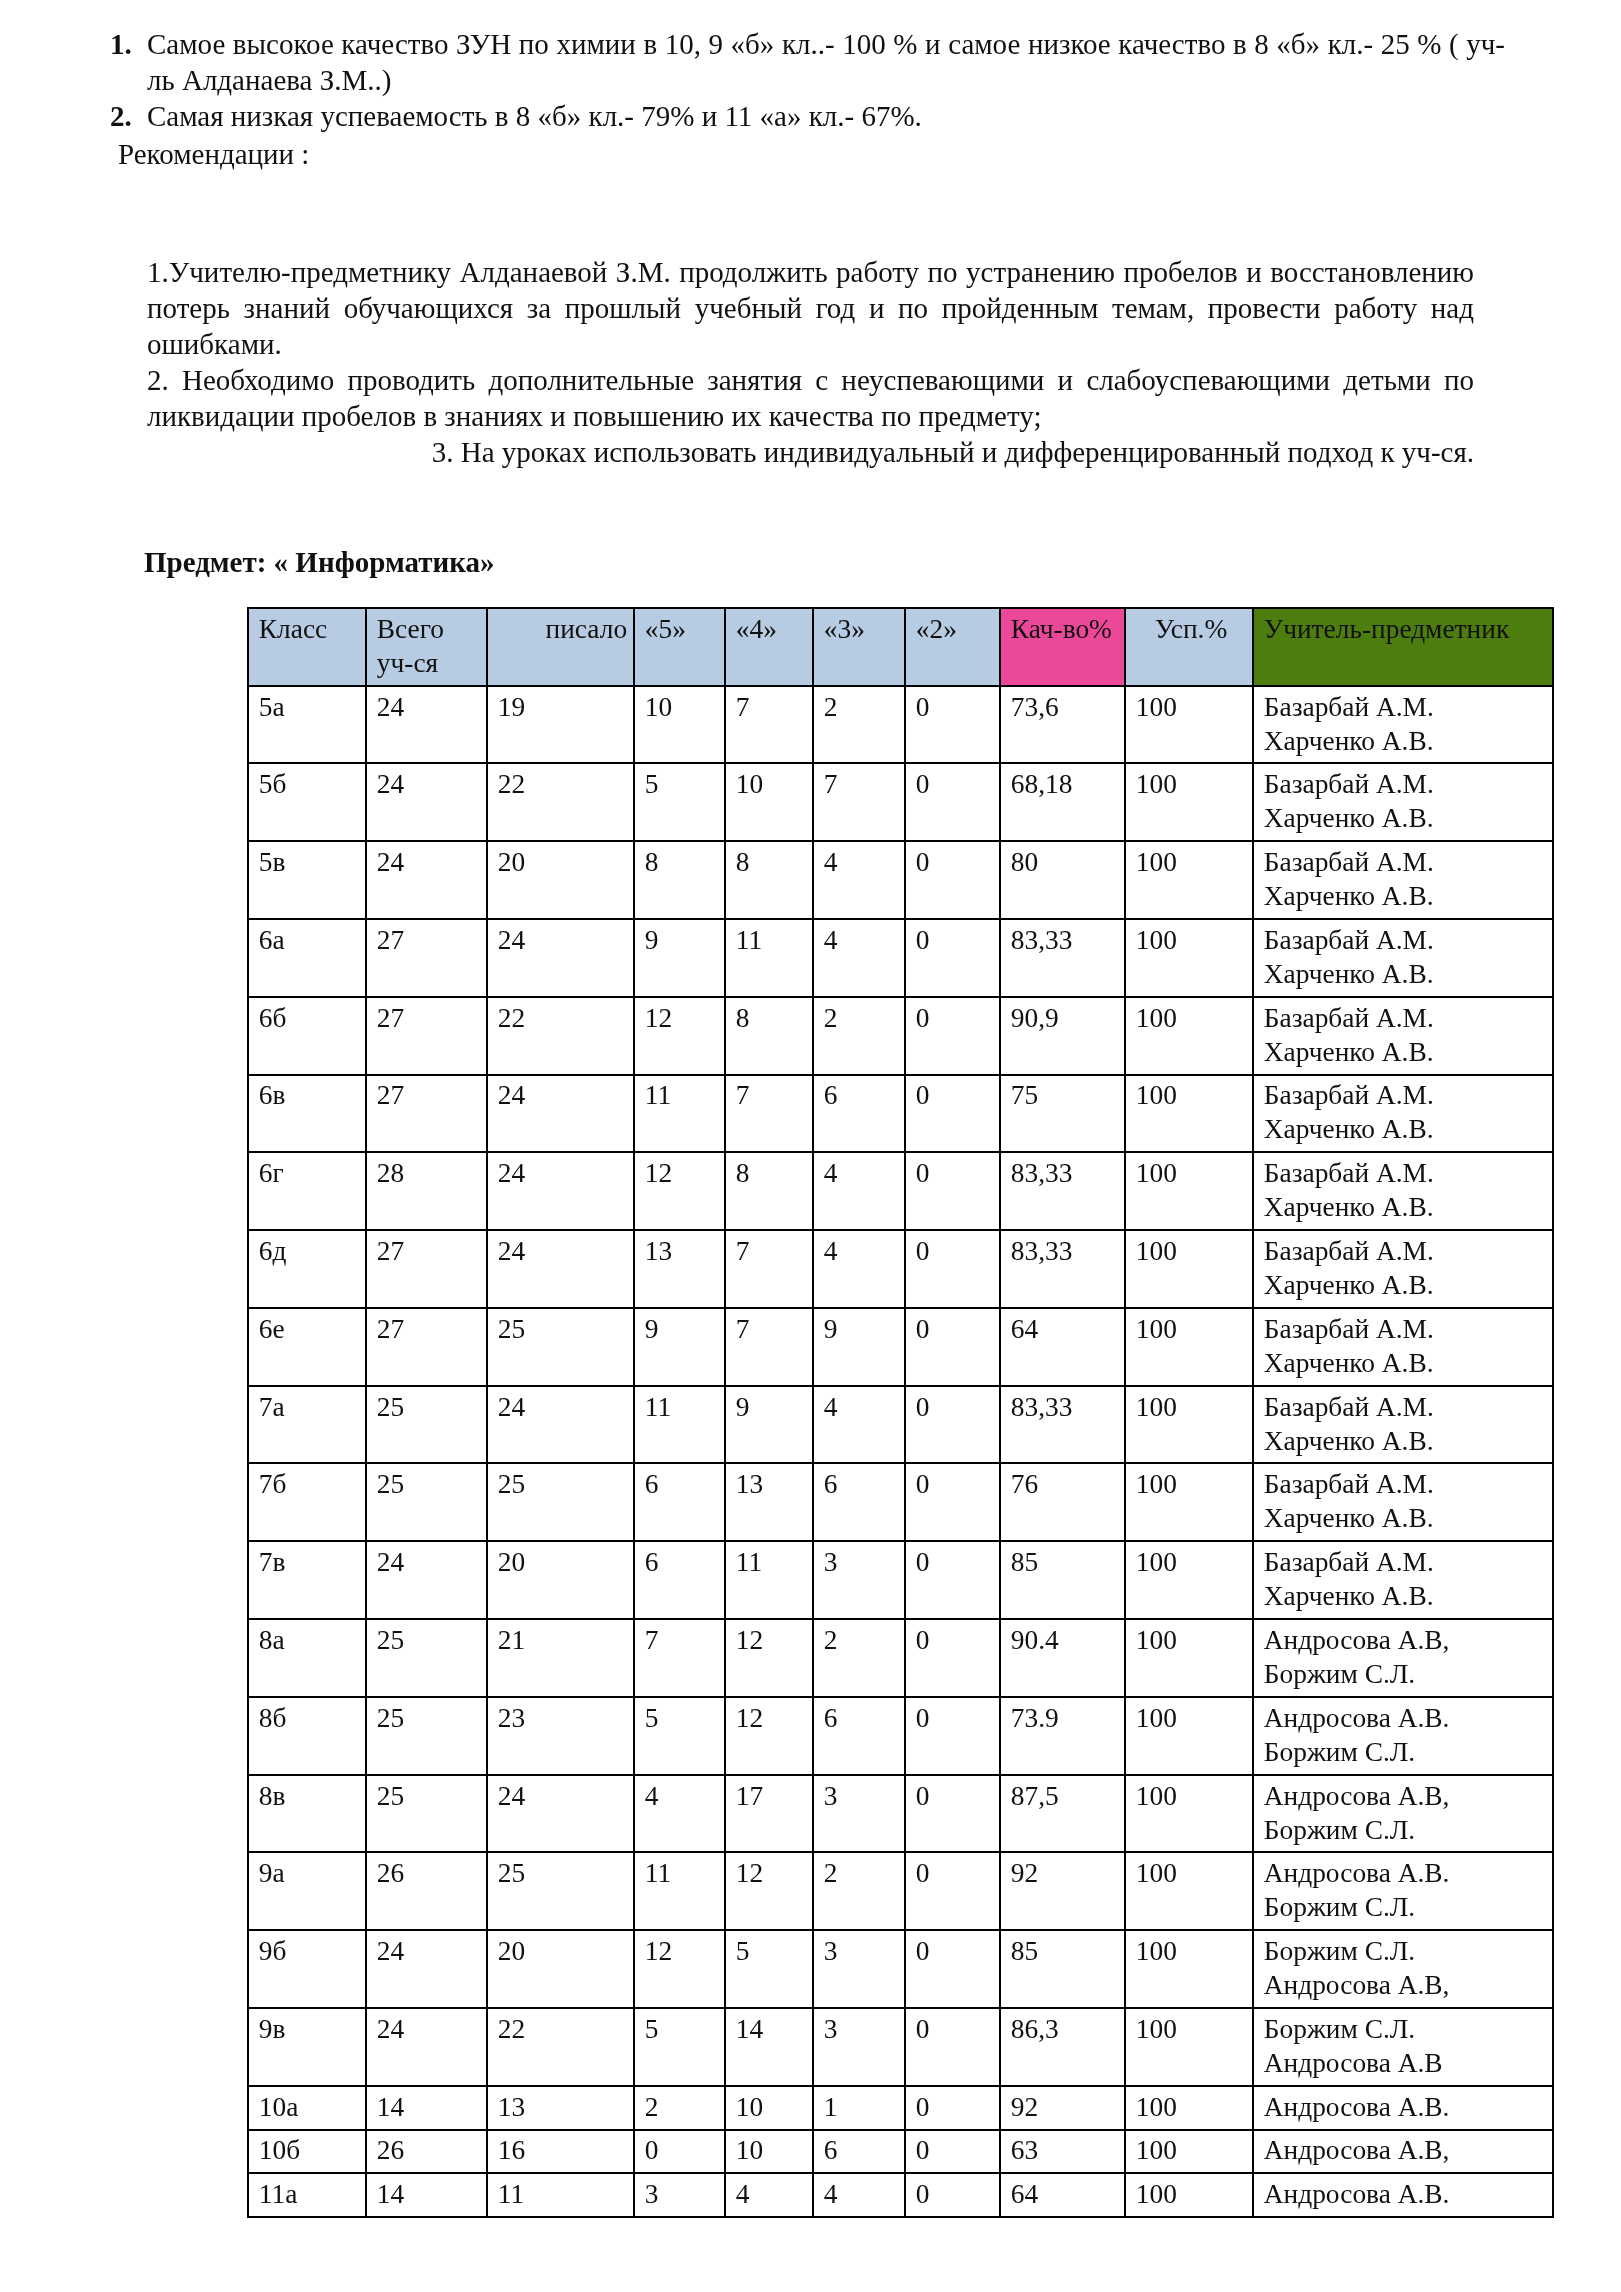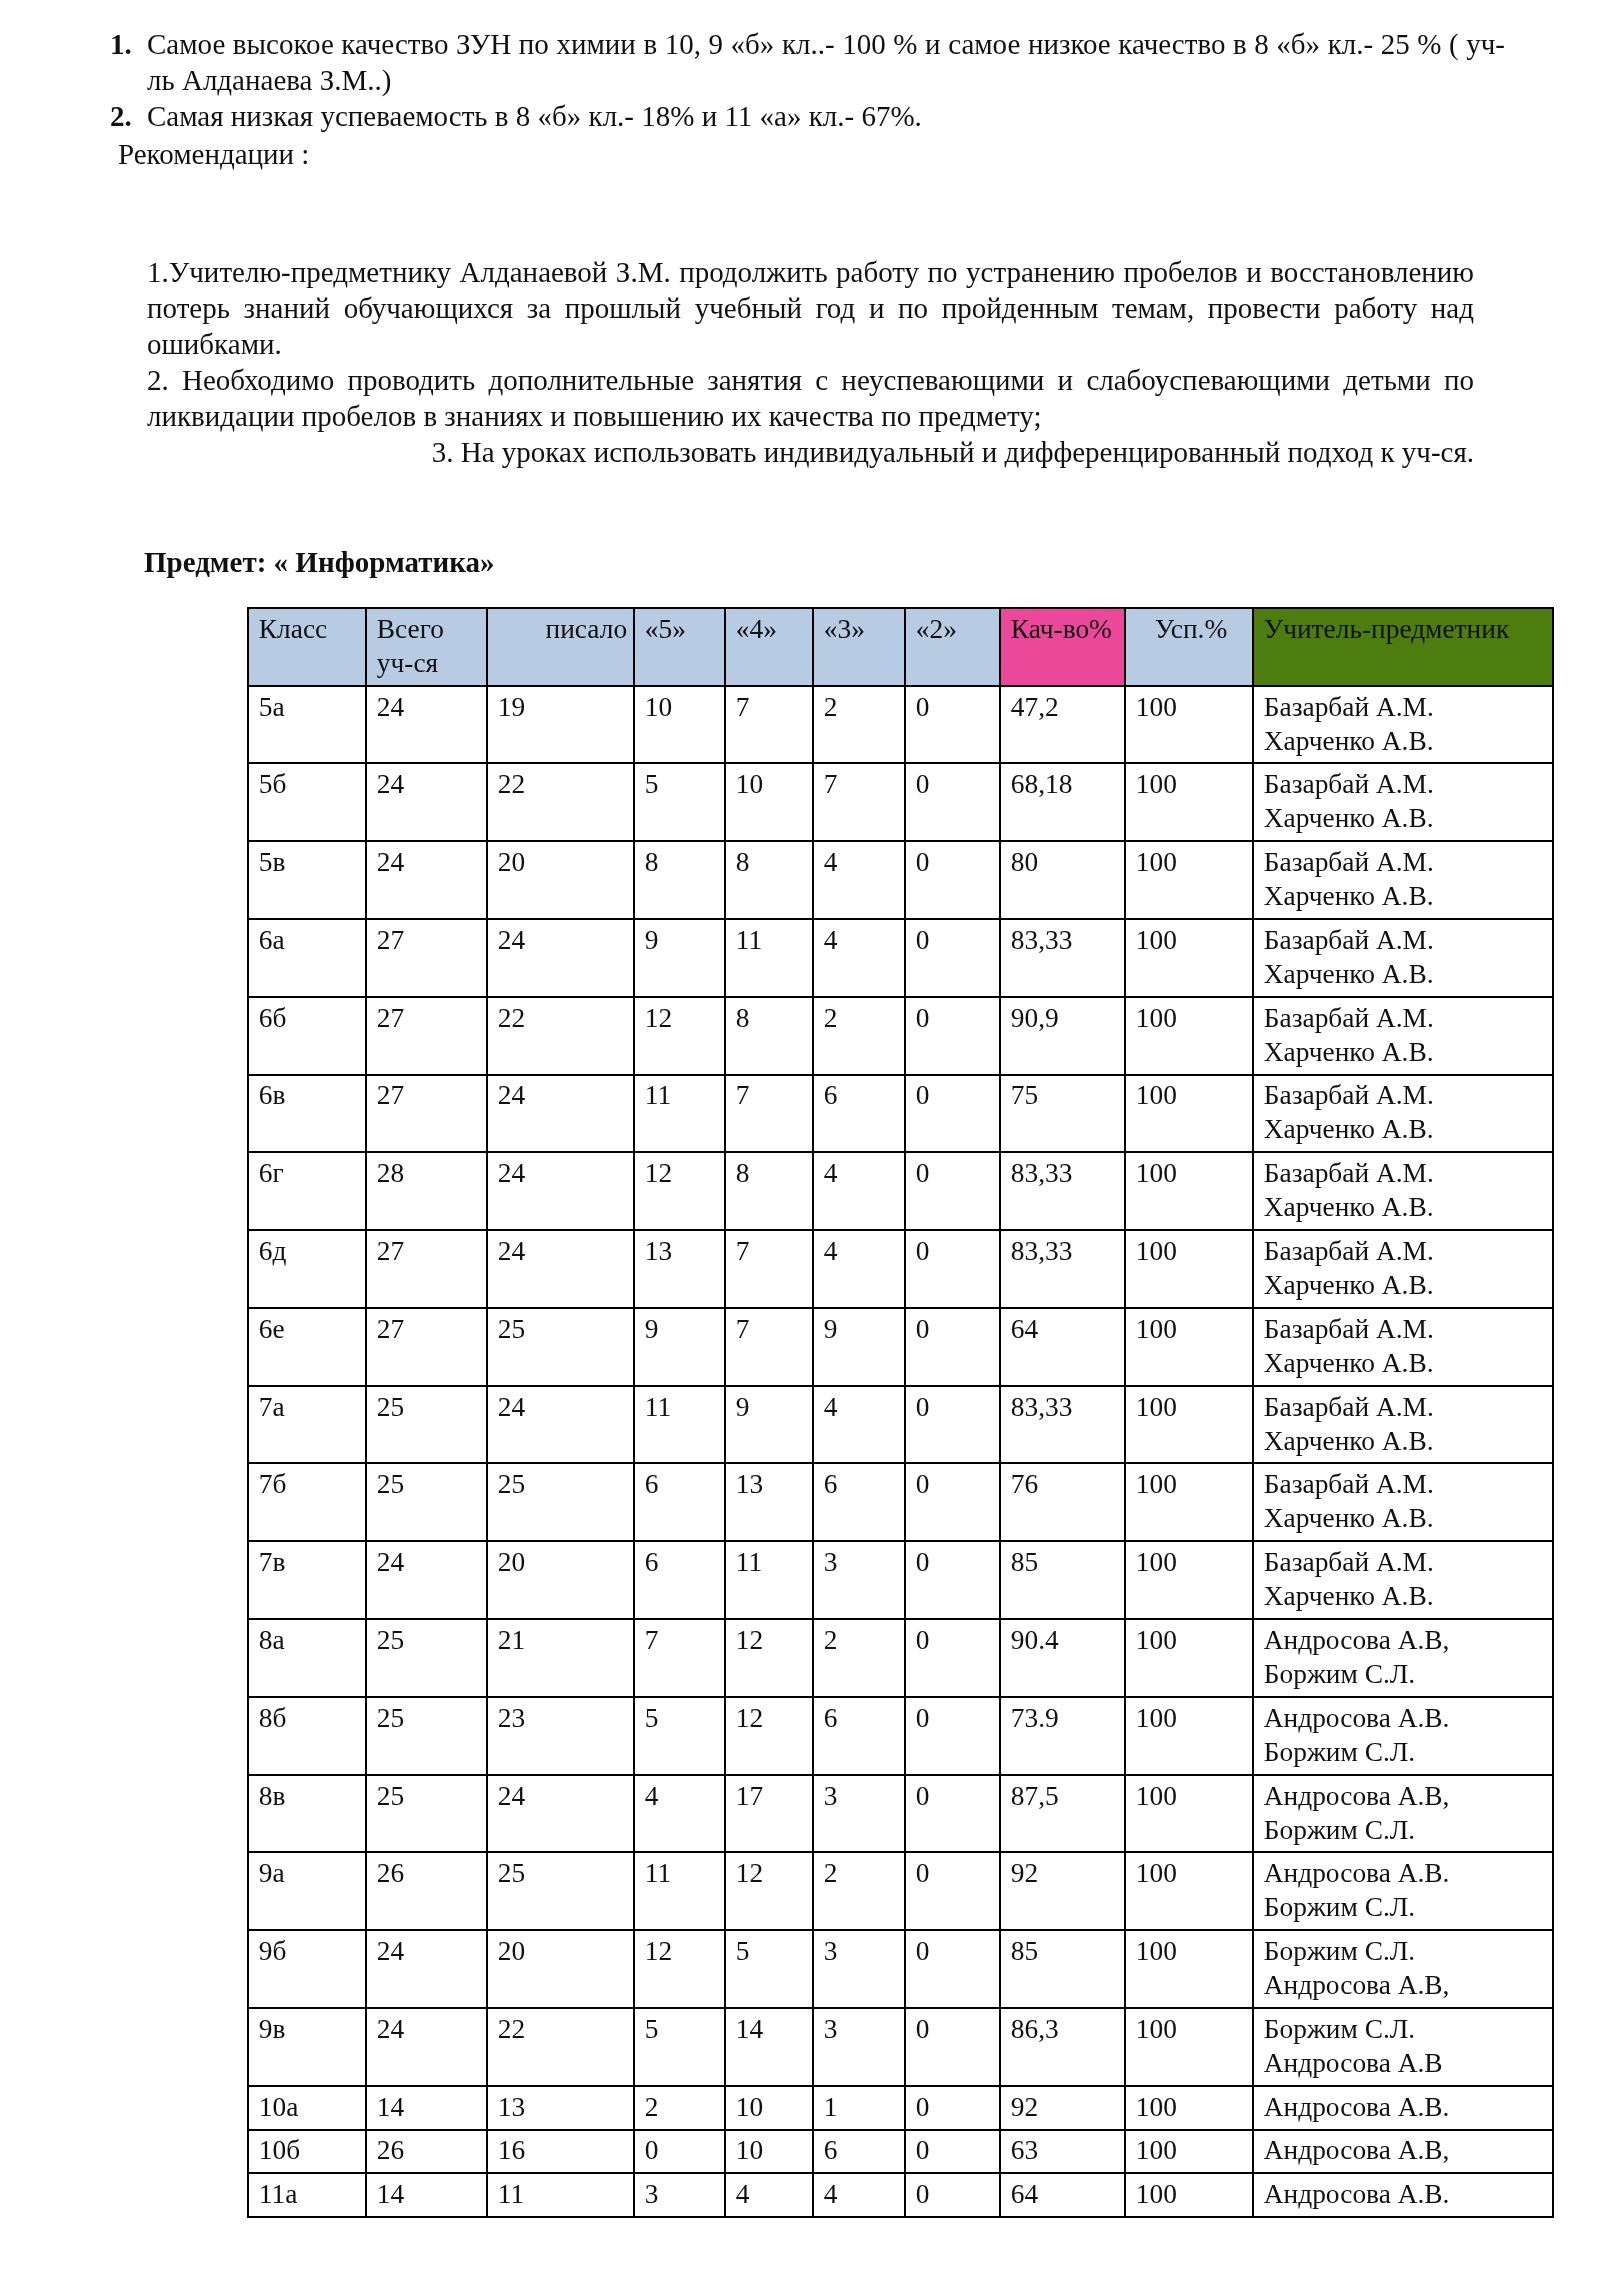--- a/index.html
+++ b/index.html
@@ -79,21 +79,21 @@
 <div class="page">
   <div class="content">
 
     <div class="intro-item">
       <span class="intro-marker">1.</span>
       <span class="intro-text">Самое высокое качество ЗУН по химии в 10, 9 «б» кл..- 100 % и  самое низкое качество в 8 «б» кл.- 25 % ( уч-ль Алданаева З.М..)</span>
     </div>
 
     <div class="intro-item">
       <span class="intro-marker">2.</span>
-      <span class="intro-text">Самая низкая успеваемость в 8 «б»   кл.- 18% и  11 «а»   кл.- 67%.</span>
+      <span class="intro-text">Самая низкая успеваемость в 8 «б»   кл.- 79% и  11 «а»   кл.- 67%.</span>
     </div>
 
     <div class="rec-title">Рекомендации :</div>
 
     <div class="rec-block">
       <p class="rec-para">1.Учителю-предметнику Алданаевой З.М. продолжить работу по устранению пробелов и восстановлению потерь  знаний обучающихся за прошлый учебный год и по пройденным темам, провести работу над ошибками.</p>
       <p class="rec-para">2.  Необходимо  проводить  дополнительные  занятия  с  неуспевающими  и слабоуспевающими   детьми  по ликвидации пробелов  в знаниях и повышению их качества по предмету;</p>
       <p class="rec-para last">3. На уроках использовать индивидуальный и дифференцированный подход к уч-ся.</p>
     </div>
 
@@ -128,21 +128,21 @@
       </thead>
       <tbody>
           <tr>
             <td>5а</td>
             <td>24</td>
             <td>19</td>
             <td>10</td>
             <td>7</td>
             <td>2</td>
             <td>0</td>
-            <td>47,2</td>
+            <td>73,6</td>
             <td>100</td>
             <td class="teacher-cell">Базарбай А.М.
 Харченко А.В.</td>
           </tr>
           <tr>
             <td>5б</td>
             <td>24</td>
             <td>22</td>
             <td>5</td>
             <td>10</td>

